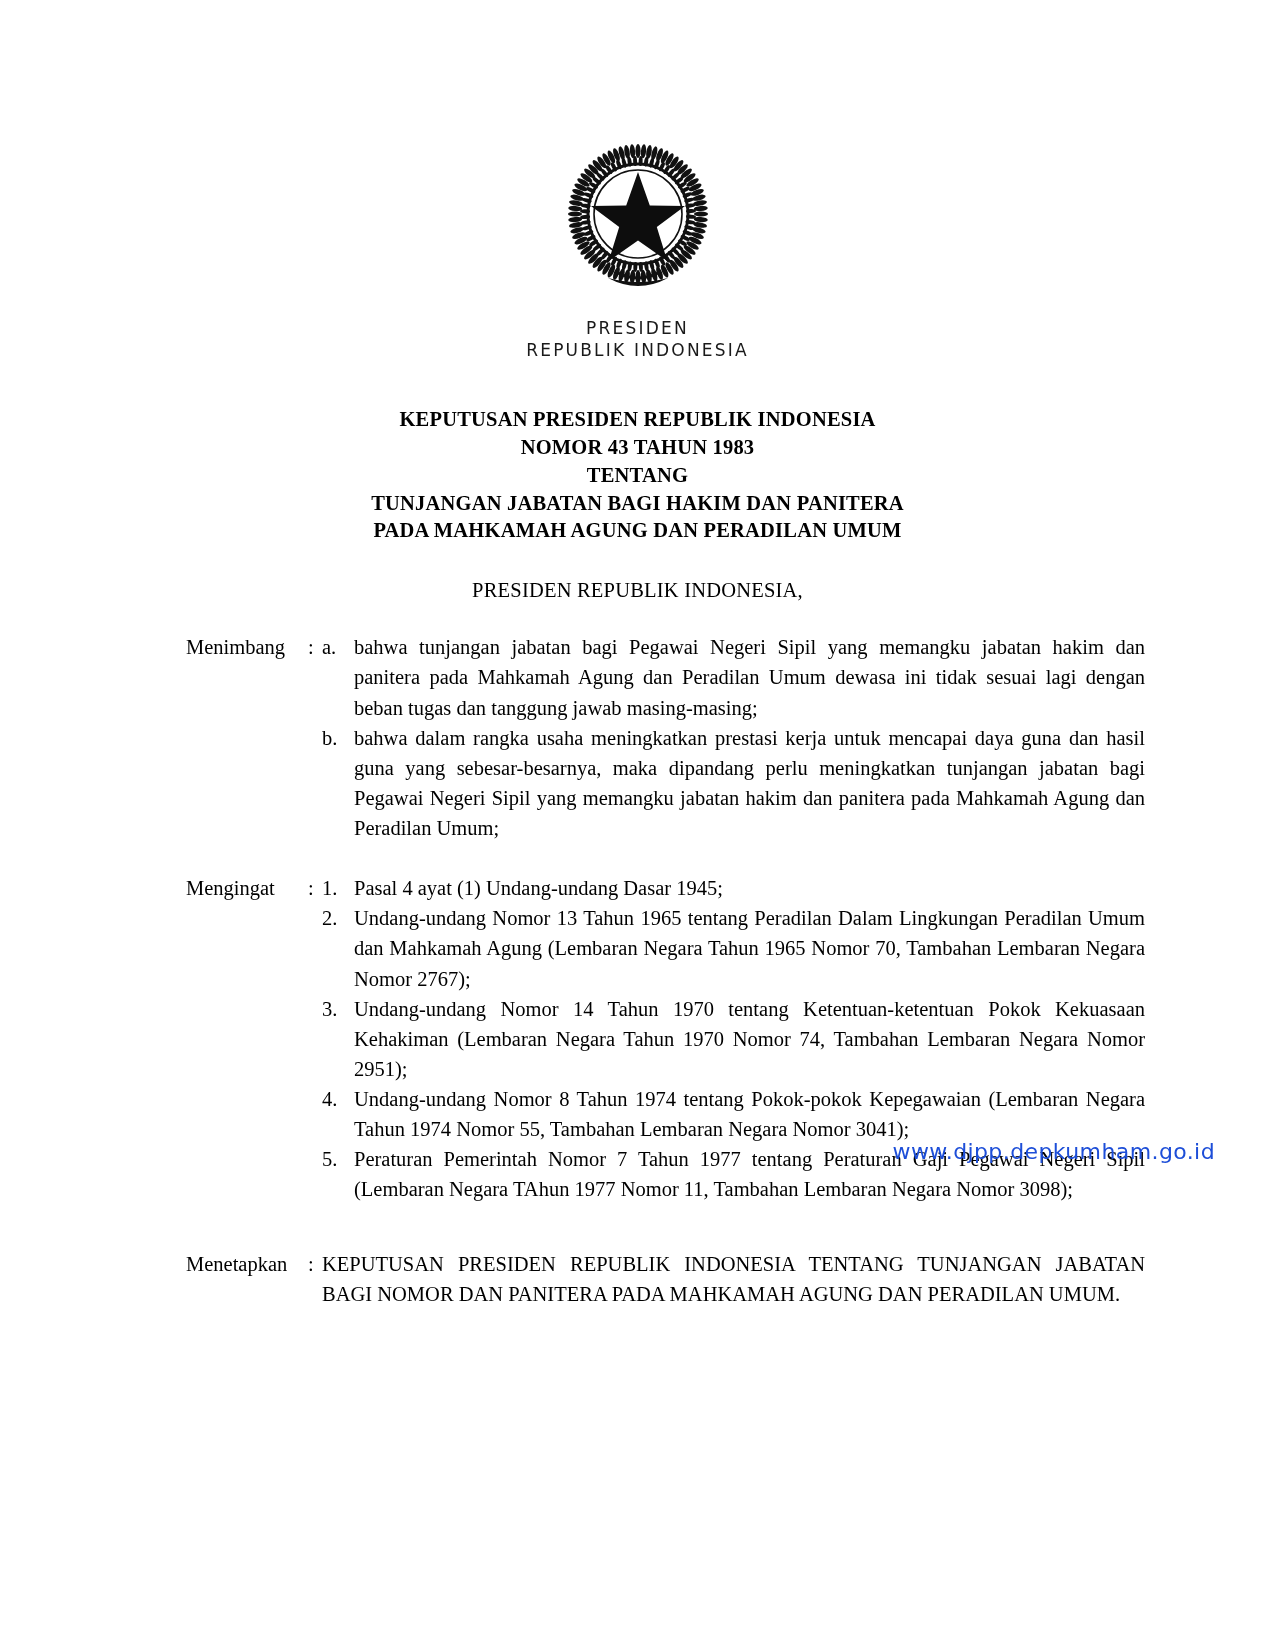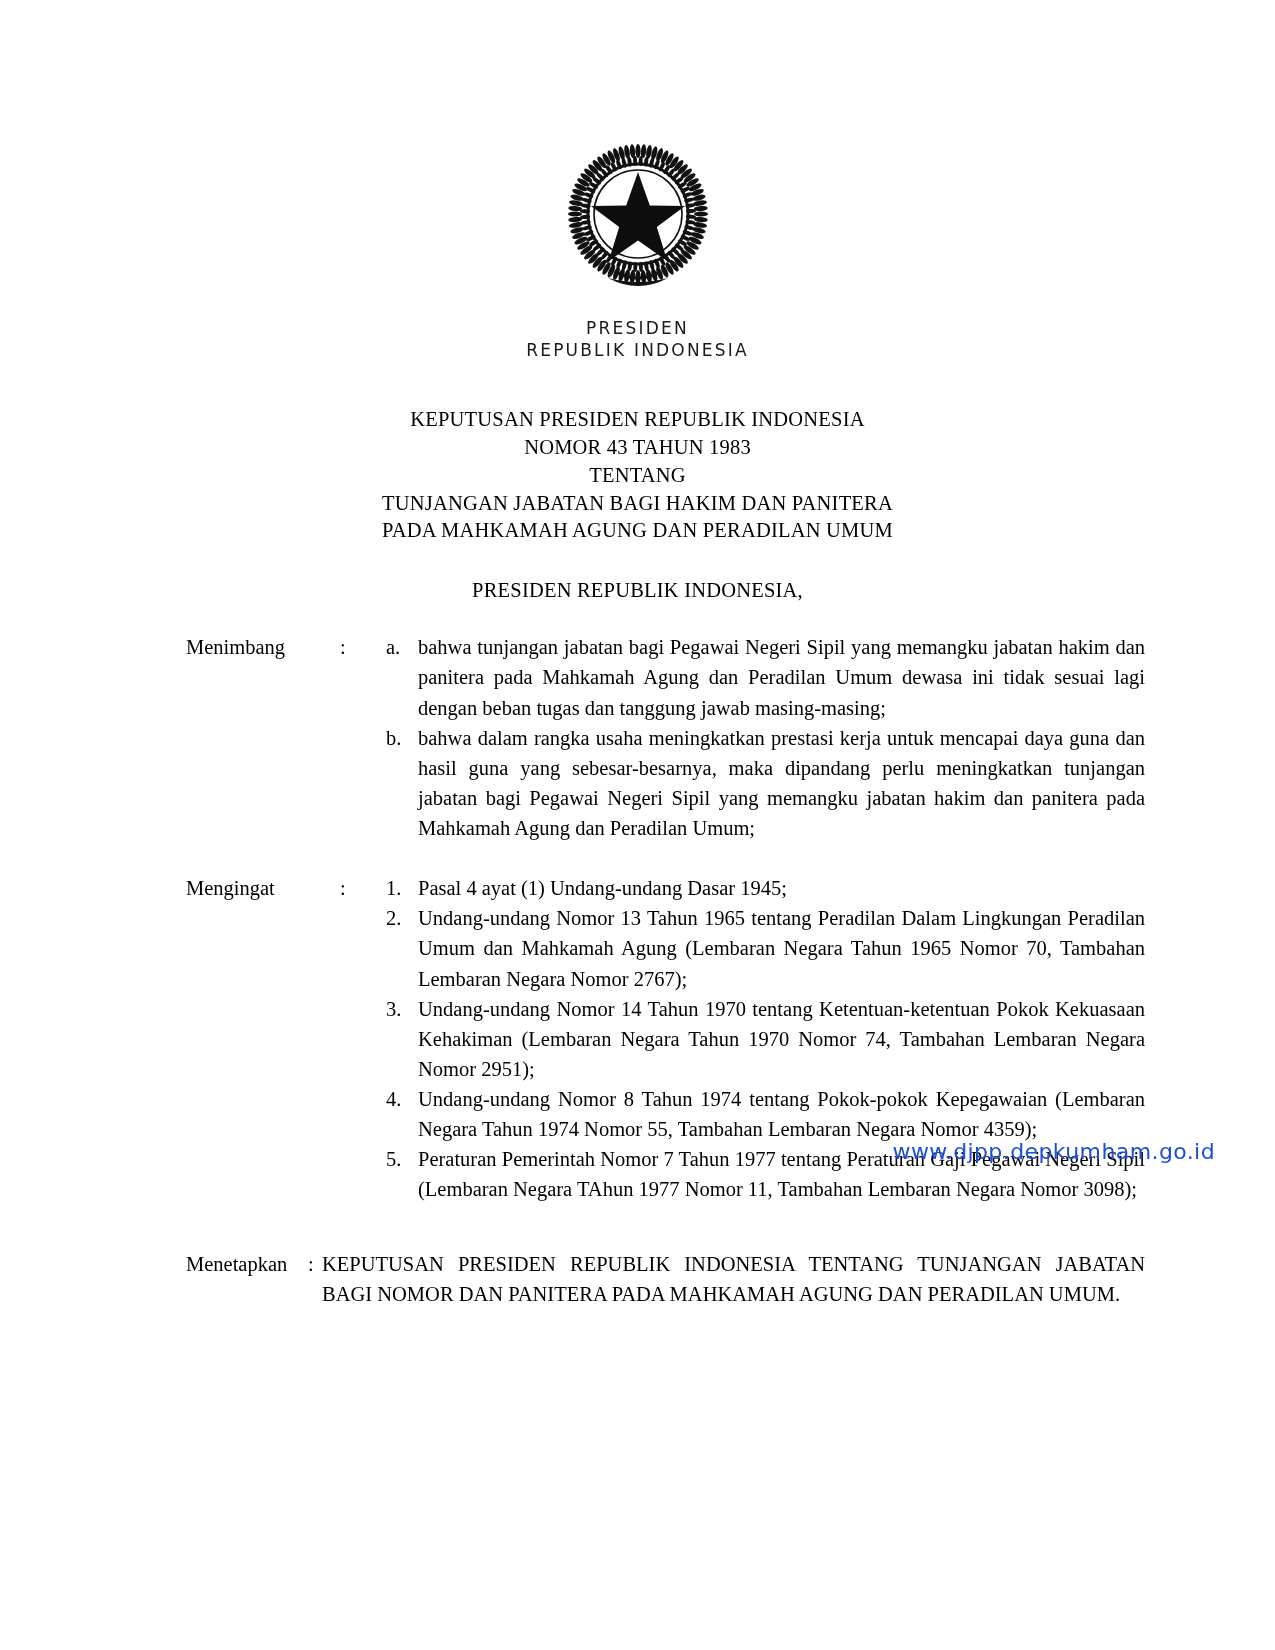--- a/index.html
+++ b/index.html
@@ -50,20 +50,21 @@
   
   .title-block {
     text-align: center;
     margin-top: 44px;
     font-size: 20.5px;
     line-height: 1.36;
     letter-spacing: 0.2px;
   }
   .title-block div {
     white-space: nowrap;
+    font-weight: bold;
   }
 
   .presiden-line {
     text-align: center;
     margin-top: 34px;
     font-size: 20.5px;
     letter-spacing: 0.2px;
   }
 
   
@@ -73,21 +74,20 @@
     box-sizing: border-box;
     padding: 0 130px 0 186px;
     font-size: 20.5px;
     line-height: 1.47;
   }
 
   .clause {
     display: flex;
     align-items: flex-start;
     margin-top: 30px;
-    gap: 32px;
   }
   .clause-label {
     flex: 0 0 auto;
     width: 122px;
     white-space: nowrap;
   }
   .clause-colon {
     flex: 0 0 auto;
     width: 14px;
   }
@@ -351,21 +351,21 @@
         <div class="item">
           <div class="item-marker">2.</div>
           <div class="item-text">Undang-undang Nomor 13 Tahun 1965 tentang Peradilan Dalam Lingkungan Peradilan Umum dan Mahkamah Agung (Lembaran Negara Tahun 1965 Nomor 70, Tambahan Lembaran Negara Nomor 2767);</div>
         </div>
         <div class="item">
           <div class="item-marker">3.</div>
           <div class="item-text">Undang-undang Nomor 14 Tahun 1970 tentang Ketentuan-ketentuan Pokok Kekuasaan Kehakiman (Lembaran Negara Tahun 1970 Nomor 74, Tambahan Lembaran Negara Nomor 2951);</div>
         </div>
         <div class="item">
           <div class="item-marker">4.</div>
-          <div class="item-text">Undang-undang Nomor 8 Tahun 1974 tentang Pokok-pokok Kepegawaian (Lembaran Negara Tahun 1974 Nomor 55, Tambahan Lembaran Negara Nomor 4359);</div>
+          <div class="item-text">Undang-undang Nomor 8 Tahun 1974 tentang Pokok-pokok Kepegawaian (Lembaran Negara Tahun 1974 Nomor 55, Tambahan Lembaran Negara Nomor 3041);</div>
         </div>
         <div class="item">
           <div class="item-marker">5.</div>
           <div class="item-text">Peraturan Pemerintah Nomor 7 Tahun 1977 tentang Peraturan Gaji Pegawai Negeri Sipil (Lembaran Negara TAhun 1977 Nomor 11, Tambahan Lembaran Negara Nomor 3098);</div>
         </div>
       </div>
     </div>
 
 
     <div class="menetapkan">

